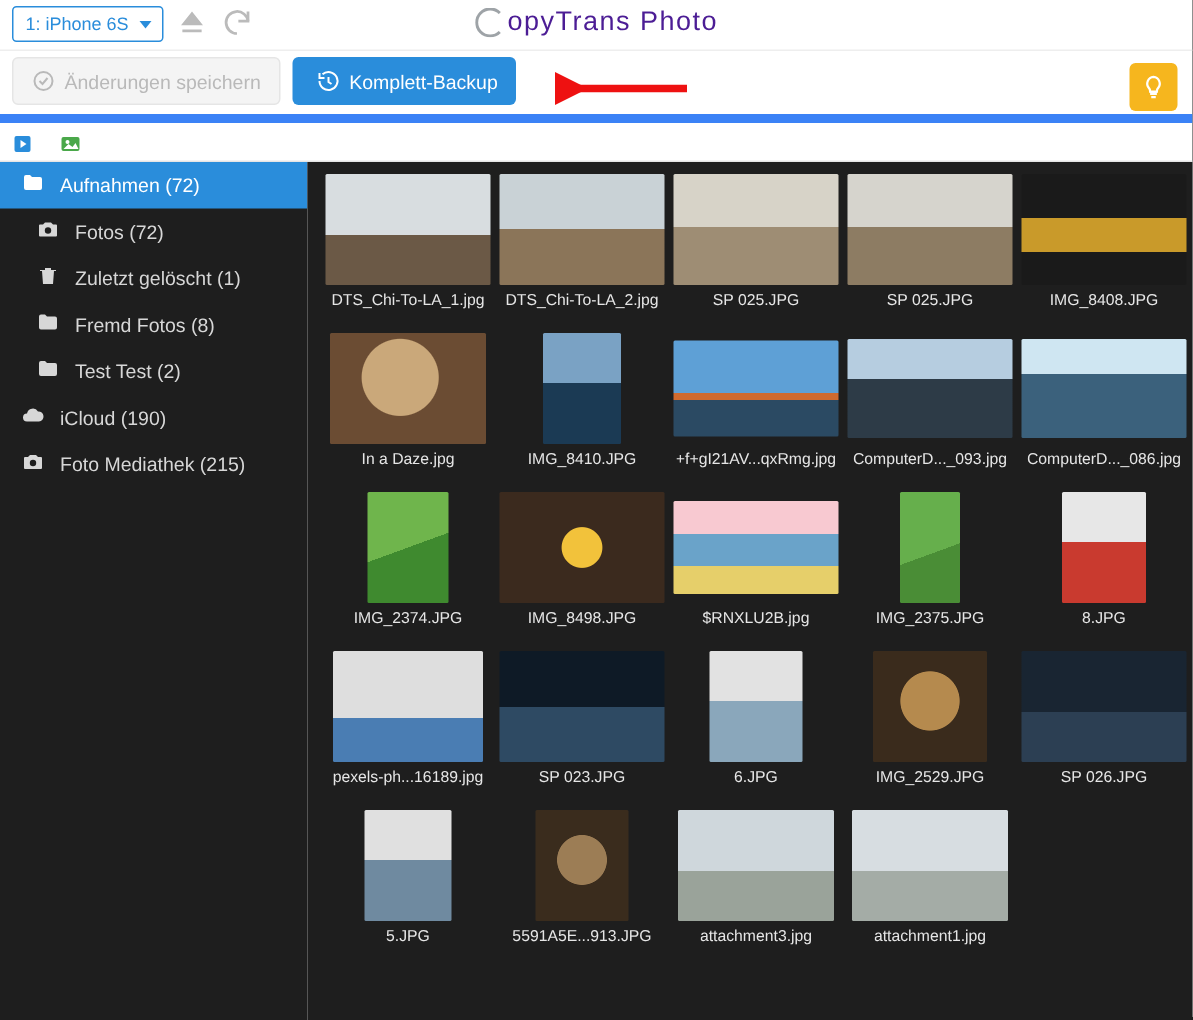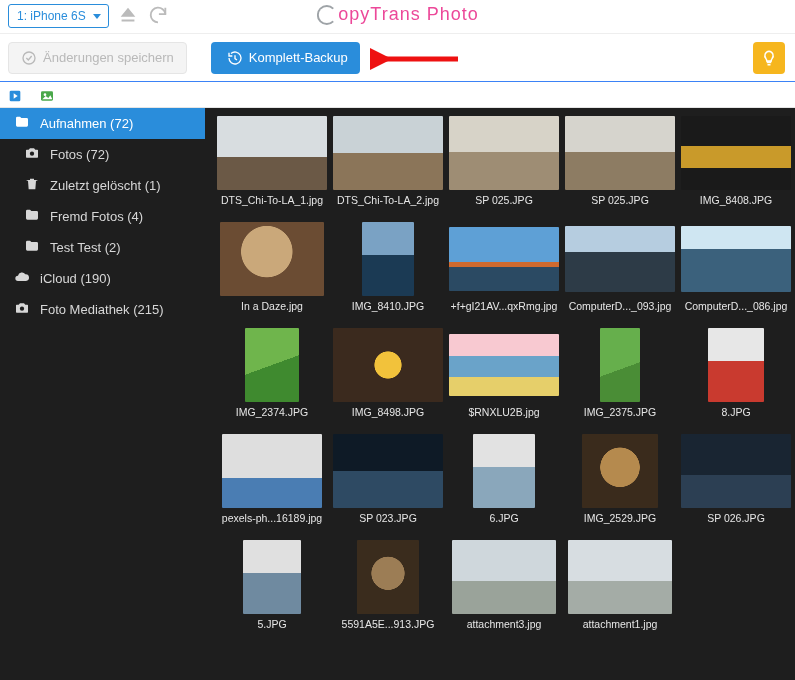--- a/index.html
+++ b/index.html
@@ -3,25 +3,25 @@
 <meta charset="utf-8">
 <style>
   * { box-sizing: border-box; margin: 0; padding: 0; font-family: -apple-system, Segoe UI, Arial, sans-serif; }
   body { width: 795px; height: 680px; background: #fff; overflow: hidden; position: relative; }
 
   
   .topbar { height: 34px; display: flex; align-items: flex-start; padding: 4px 8px; border-bottom: 1px solid #eee; }
   .device-select { border: 1px solid #2a8ddb; border-radius: 3px; padding: 4px 22px 4px 8px; font-size: 12px; color: #2a8ddb; background: #fff; position: relative; cursor: pointer; }
   .device-select::after { content: ""; position: absolute; right: 7px; top: 50%; margin-top: -2px; border-left: 4px solid transparent; border-right: 4px solid transparent; border-top: 5px solid #2a8ddb; }
   .topbar .icon-btn { width: 22px; height: 22px; margin-left: 8px; display: flex; align-items: center; justify-content: center; color: #bbb; cursor: pointer; }
-  .app-title { position: absolute; left: 50%; transform: translateX(-50%); display: flex; align-items: center; color: #ec4899; font-size: 18px; letter-spacing: 1px; font-weight: 300; }
+  .app-title { position: absolute; left: 50%; transform: translateX(-50%); display: flex; align-items: center; color: #4c1d95; font-size: 18px; letter-spacing: 1px; font-weight: 300; }
   .app-title .logo-c { width: 20px; height: 20px; border: 2px solid #9ea3a7; border-right-color: transparent; border-radius: 50%; margin-right: 2px; }
 
   
-  .actionbar { height: 48px; display: flex; align-items: center; padding: 6px 8px; gap: 24px; border-bottom: 1px solid #3b82f6; position: relative; }
+  .actionbar { height: 48px; display: flex; align-items: flex-end; padding: 6px 8px; gap: 8px; border-bottom: 6px solid #3b82f6; position: relative; }
   .btn { display: inline-flex; align-items: center; gap: 6px; height: 32px; padding: 0 12px; border-radius: 4px; font-size: 13px; cursor: pointer; border: none; }
   .btn-disabled { background: #f4f4f4; color: #b9b9b9; border: 1px solid #e5e5e5; }
   .btn-primary { background: #2a8ddb; color: #fff; padding-left: 16px; }
   .btn svg { width: 16px; height: 16px; flex: 0 0 16px; }
   .annot-arrow { position: absolute; left: 370px; top: 14px; }
   .tip-btn { position: absolute; right: 10px; top: 8px; width: 32px; height: 32px; border-radius: 4px; background: #f6b61e; display: flex; align-items: center; justify-content: center; color: #fff; cursor: pointer; }
 
   
   .tabstrip { height: 26px; display: flex; align-items: flex-end; padding: 0 6px; gap: 14px; border-bottom: 1px solid #e5e5e5; }
   .tabstrip .tab-icon { width: 18px; height: 18px; display: flex; align-items: center; justify-content: center; padding-bottom: 4px; cursor: pointer; }
@@ -163,21 +163,21 @@
       <div class="side-item indent">
         <span><svg width="16" height="16" viewBox="0 0 24 24" fill="currentColor">
             <path d="M6 7h12l-1 13H7zM9 4h6v2H9zM4 6h16v1H4z"></path>
           </svg></span>
         <span>Zuletzt gelöscht (1)</span>
       </div>
       <div class="side-item indent">
         <span><svg width="16" height="16" viewBox="0 0 24 24" fill="currentColor">
             <path d="M3 6a2 2 0 0 1 2-2h4l2 2h8a2 2 0 0 1 2 2v9a2 2 0 0 1-2 2H5a2 2 0 0 1-2-2z"></path>
           </svg></span>
-        <span>Fremd Fotos (4)</span>
+        <span>Fremd Fotos (8)</span>
       </div>
       <div class="side-item indent">
         <span><svg width="16" height="16" viewBox="0 0 24 24" fill="currentColor">
             <path d="M3 6a2 2 0 0 1 2-2h4l2 2h8a2 2 0 0 1 2 2v9a2 2 0 0 1-2 2H5a2 2 0 0 1-2-2z"></path>
           </svg></span>
         <span>Test Test (2)</span>
       </div>
       <div class="side-item">
         <span><svg width="16" height="16" viewBox="0 0 24 24" fill="currentColor">
             <path d="M6 18a4 4 0 0 1 0-8 6 6 0 0 1 11-2 5 5 0 0 1 1 10z"></path>

